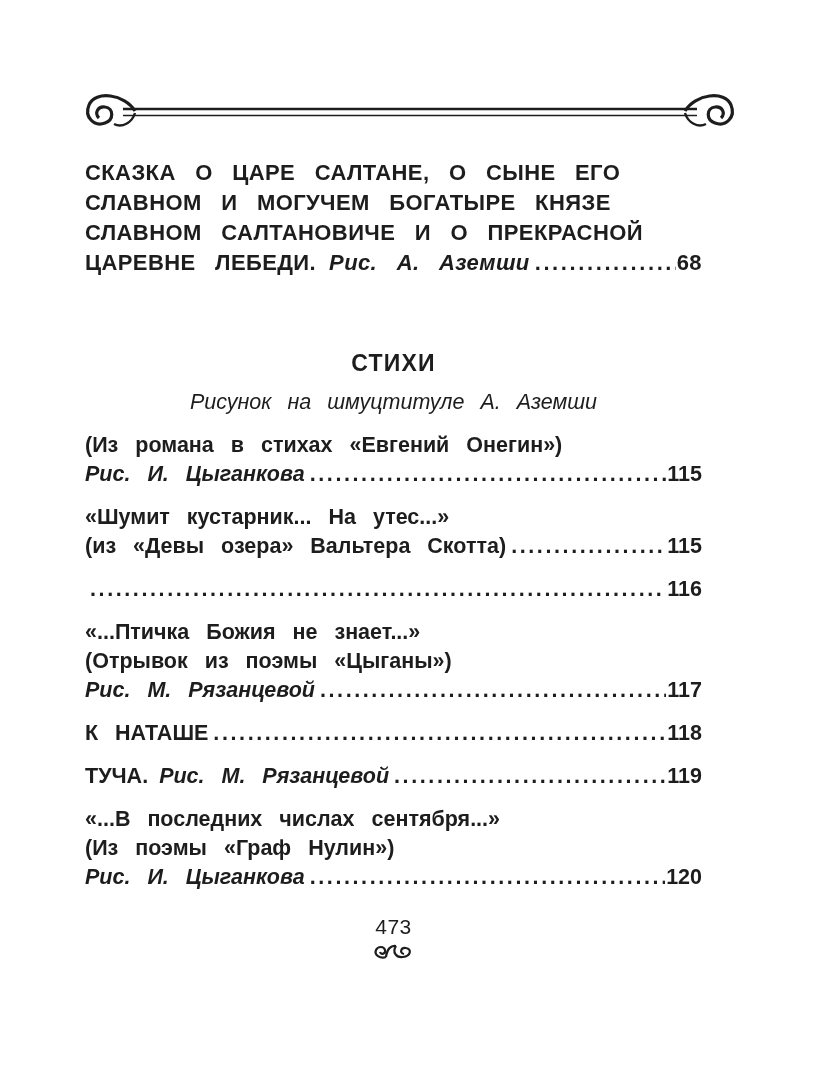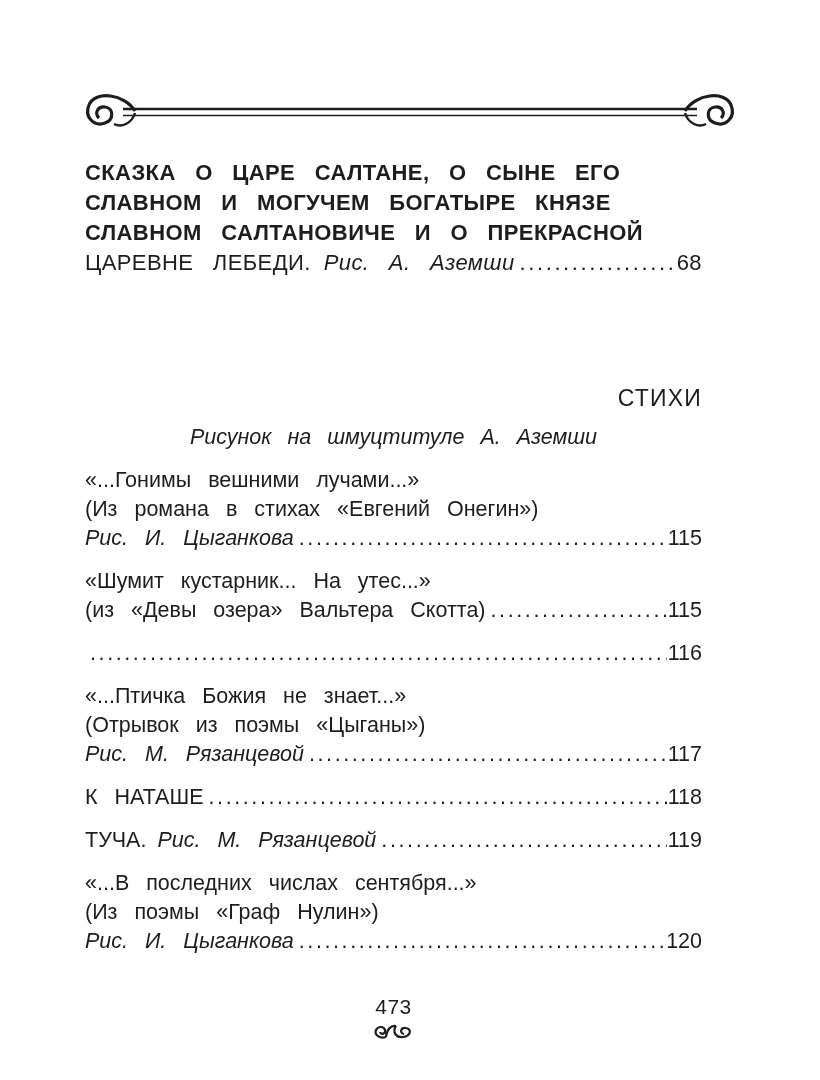--- a/index.html
+++ b/index.html
@@ -39,20 +39,21 @@
     font-weight: bold;
   }
   
   .toc-line {
     display: flex;
     align-items: flex-start;
     font-size: 21.5px;
     line-height: 29px;
     word-spacing: 11px;
     white-space: nowrap;
+    font-weight: bold;
   }
   .title-block .toc-line {
     font-size: 22px;
     line-height: 30px;
     letter-spacing: 0.4px;
     word-spacing: 13px;
   }
   .part + .part { margin-left: 11px; }
   .title-block .part + .part { margin-left: 13px; }
   .it { font-style: italic; }
@@ -63,42 +64,42 @@
     min-width: 20px;
   }
   .leader::after {
     content: "................................................................................................";
     letter-spacing: 2.6px;
     white-space: nowrap;
   }
   .pagenum { flex: 0 0 auto; }
   
   .section-heading {
-    margin-top: 105px;
-    text-align: right;
+    margin-top: 70px;
+    text-align: center;
     font-size: 23px;
     line-height: 30px;
-    font-weight: normal;
+    font-weight: bold;
     letter-spacing: 1.2px;
     word-spacing: 6px;
   }
   .section-subtitle {
     margin-top: 9px;
     text-align: center;
     font-style: italic;
     font-size: 21.5px;
     line-height: 30px;
     word-spacing: 10px;
   }
   
   .entries { margin-top: 0; }
   .entry { margin-top: 14px; }
   
   .page-number {
-    margin-top: 36px;
+    margin-top: 20px;
     text-align: center;
     font-size: 21px;
     line-height: 29px;
     letter-spacing: 0.5px;
   }
   .flourish {
     margin-top: 1px;
     text-align: center;
     height: 22px;
   }
@@ -135,23 +136,20 @@
       <span class="pagenum">68</span>
     </div>
   </div>
 
   <div class="section-heading">СТИХИ</div>
   <div class="section-subtitle">Рисунок на шмуцтитуле А. Аземши</div>
 
   <div class="entries">
       <div class="entry">
         <div class="toc-line">
-          <span class="part">«...Гонимы вешними лучами...»</span>
-        </div>
-        <div class="toc-line">
           <span class="part">(Из романа в стихах «Евгений Онегин»)</span>
         </div>
         <div class="toc-line">
           <span class="part it">Рис. И. Цыганкова</span>
           <span class="leader"></span>
           <span class="pagenum">115</span>
         </div>
       </div>
       <div class="entry">
         <div class="toc-line">

